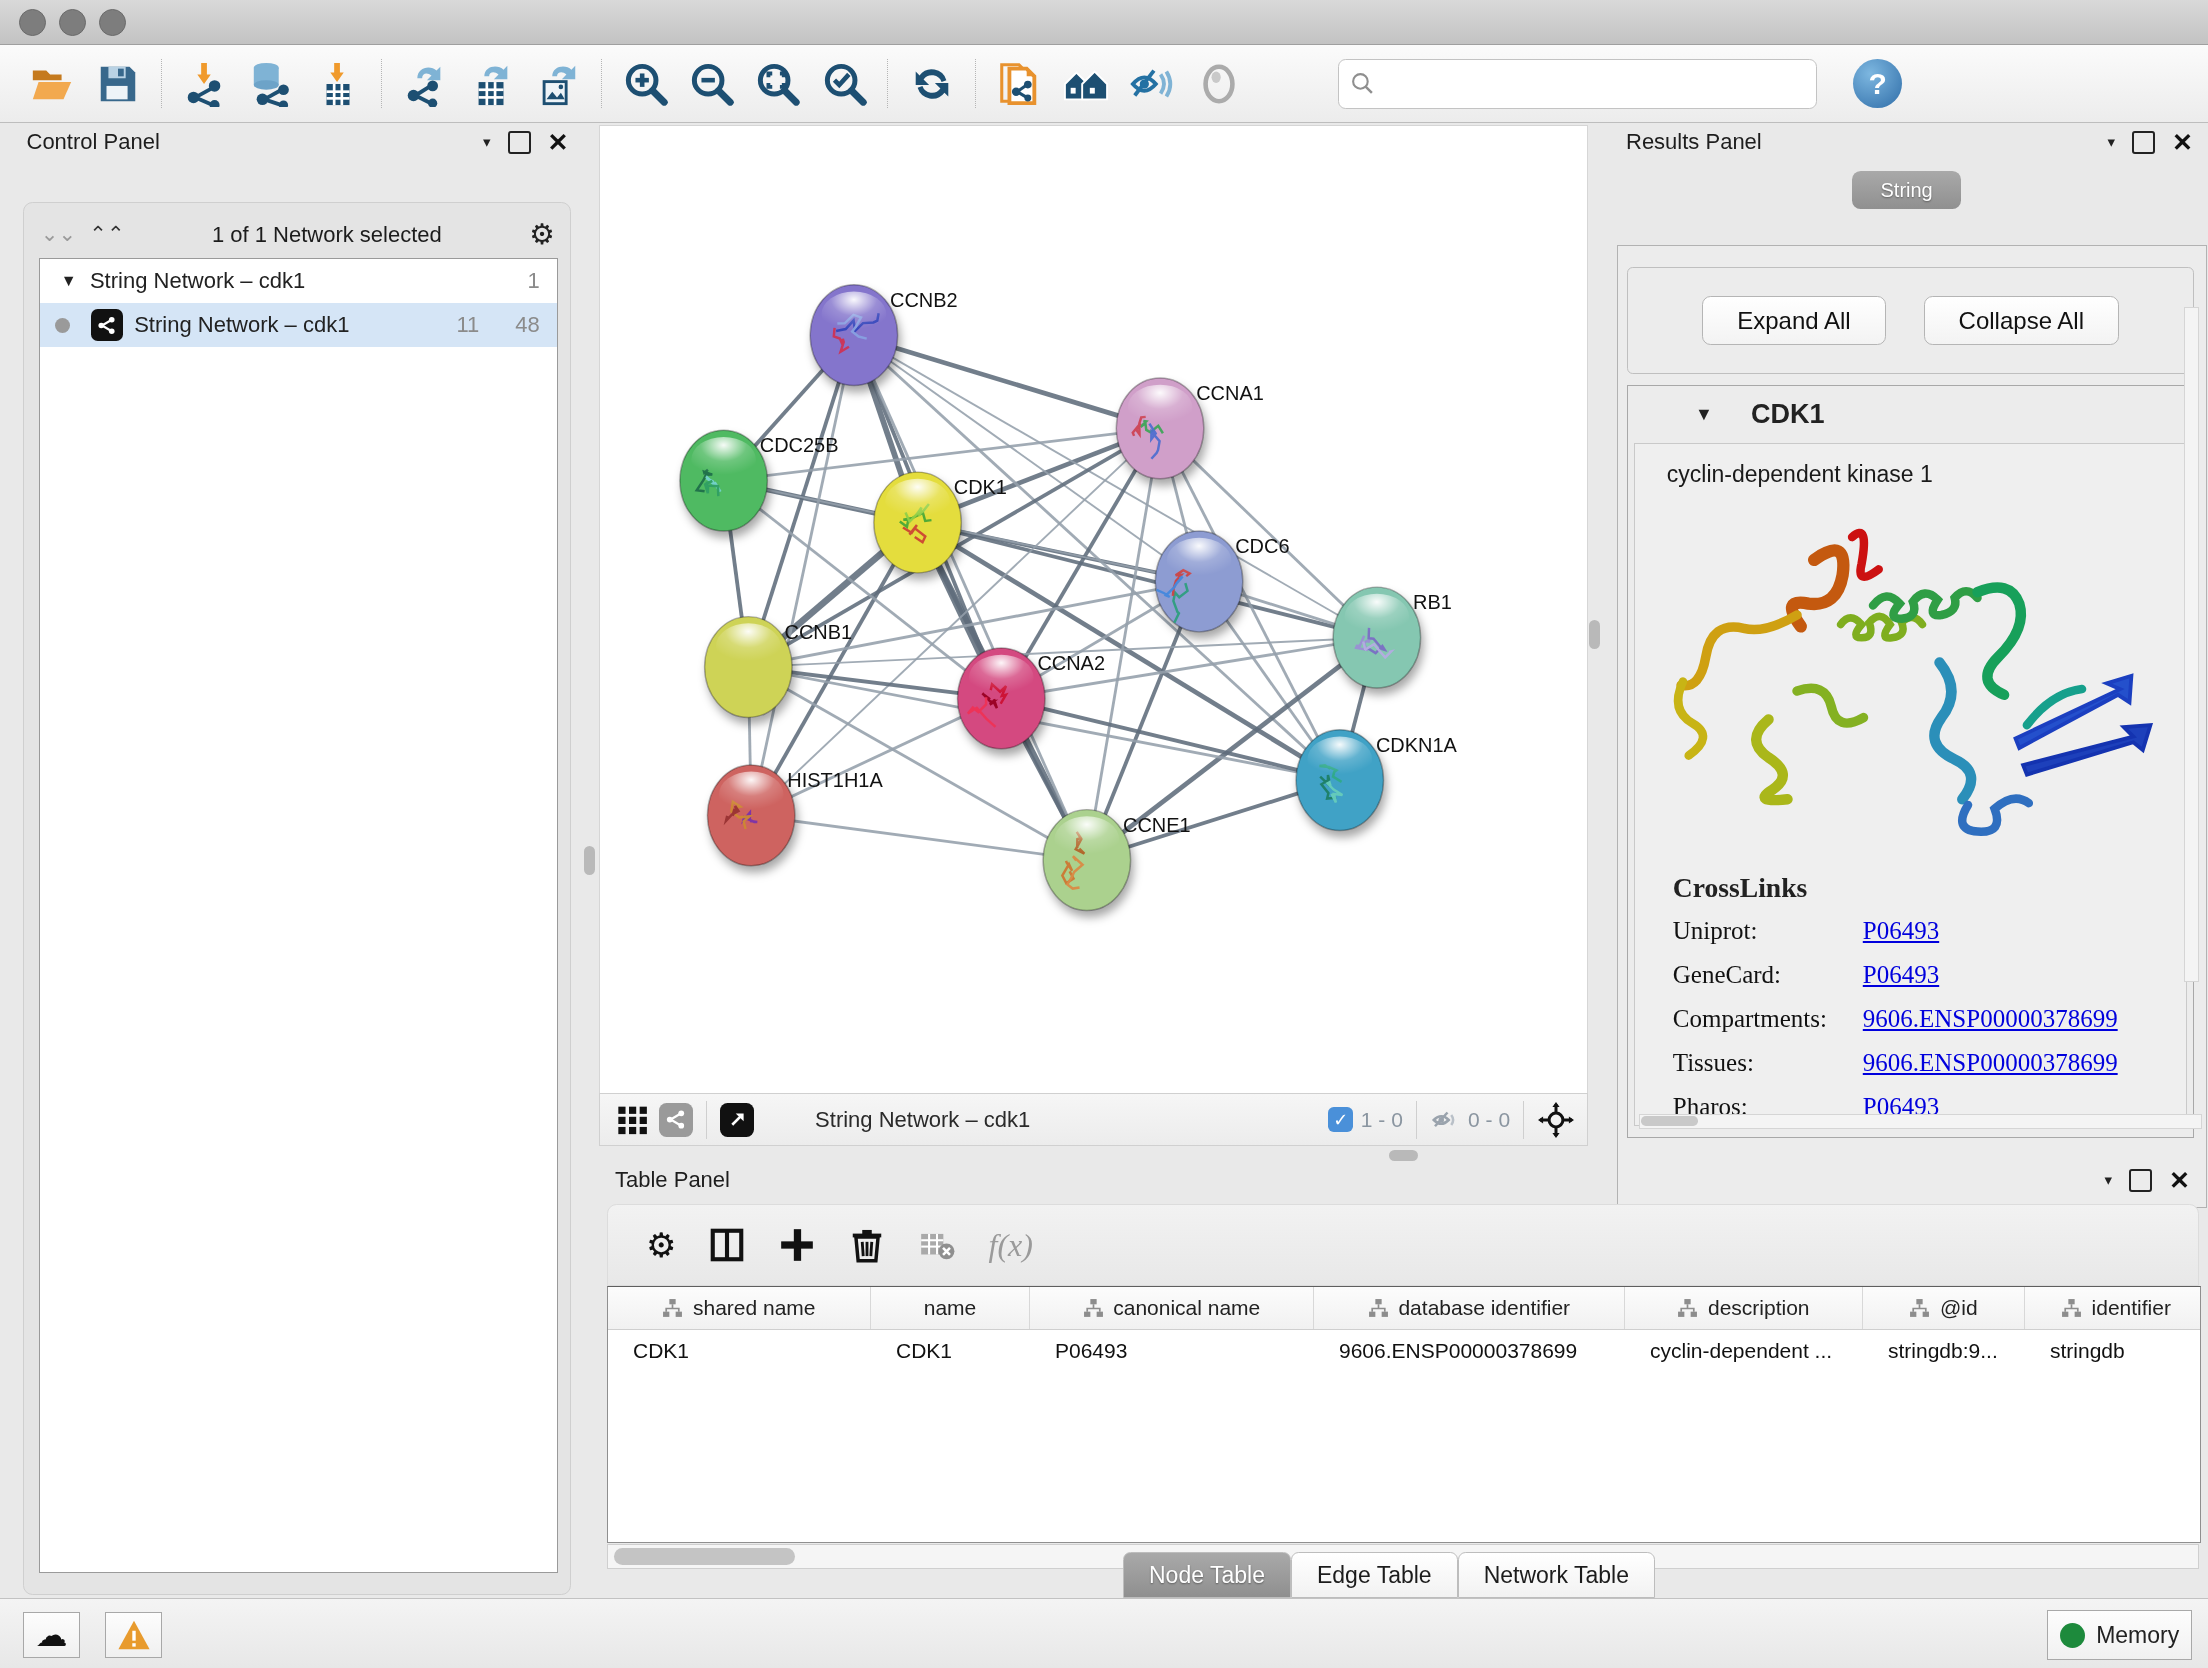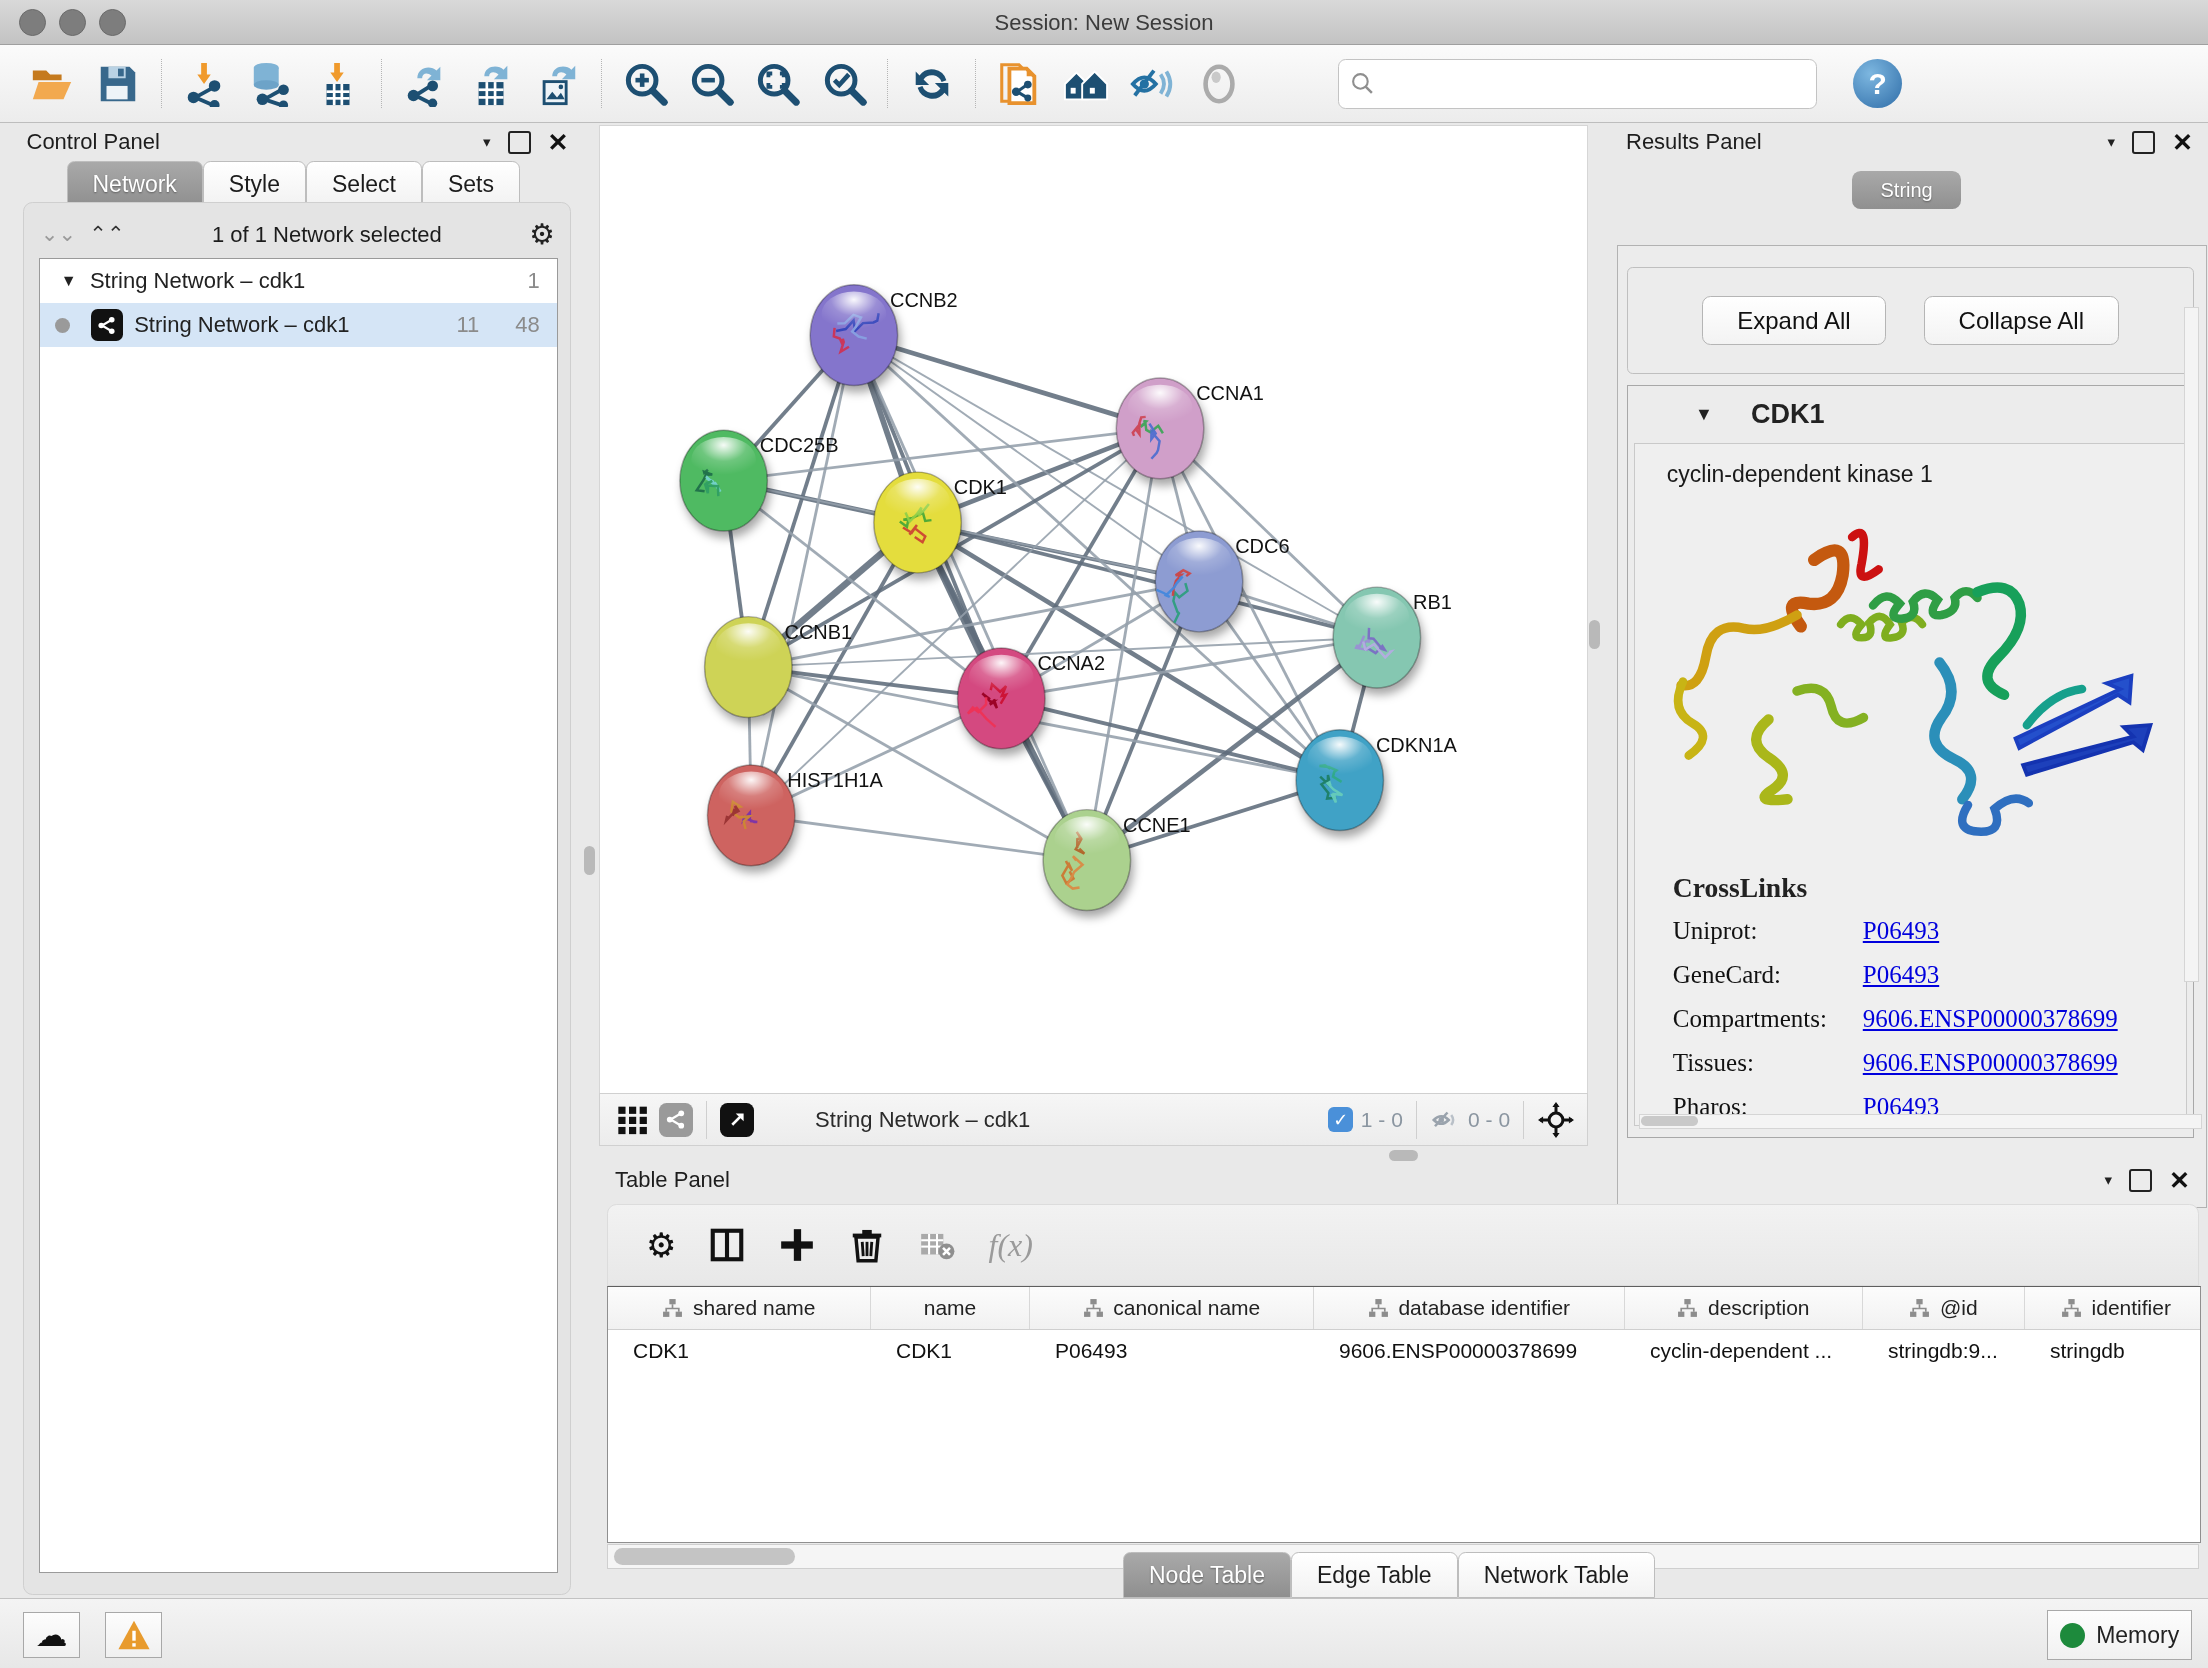--- a/index.html
+++ b/index.html
@@ -86,21 +86,20 @@
   .splitter{background:#b9b9b9;border-radius:6.7px;}
   .chev{display:flex;flex-direction:column;line-height:10.5px;font-size:21px;}
 </style>
 </head>
 <body>
 
 <div id="titlebar" class="abs">
   <div class="traffic abs" style="left:19px"></div>
   <div class="traffic abs" style="left:59px"></div>
   <div class="traffic abs" style="left:99px"></div>
-  <div id="win-title" class="abs">Session: New Session</div>
 </div>
 
 <div id="toolbar" class="abs">
   <div class="tbtn" style="margin-left:25px">
     <svg viewBox="0 0 24 24">
         <path d="M2 5 h7 l2 2 h6 v3 H2z" fill="#c57a1e"></path>
         <path d="M2 20 l3-9 h17 l-4 9z" fill="#f2a94f"></path>
       </svg>
   </div>
   <div class="tbtn">
@@ -274,26 +273,20 @@
 
 <div id="control-panel" class="abs">
   <div id="cp-header" class="abs">
     <span class="panel-title">Control Panel</span>
     <span class="panel-ctrls">
       <span>▾</span>
       <span class="pc-float"></span>
       <span class="pc-close">✕</span>
     </span>
   </div>
-  <div id="cp-tabs" class="abs tabrow">
-      <div class="tab active">Network</div>
-      <div class="tab">Style</div>
-      <div class="tab">Select</div>
-      <div class="tab">Sets</div>
-    </div>
   <div id="cp-body" class="abs">
     <div id="cp-netbar" class="abs">
       <span class="chev" style="color:#9a9a9a">⌄⌄</span>
       <span class="chev" style="color:#333;margin-left:13.3px">⌃⌃</span>
       <span class="status">1 of 1 Network selected</span>
       <span style="font-size:28.5px;color:#222">⚙</span>
     </div>
     <div id="cp-tree" class="abs">
       <div class="tree-row">
         <span style="margin:0 13.3px 0 21px;font-size:16px">▼</span>

